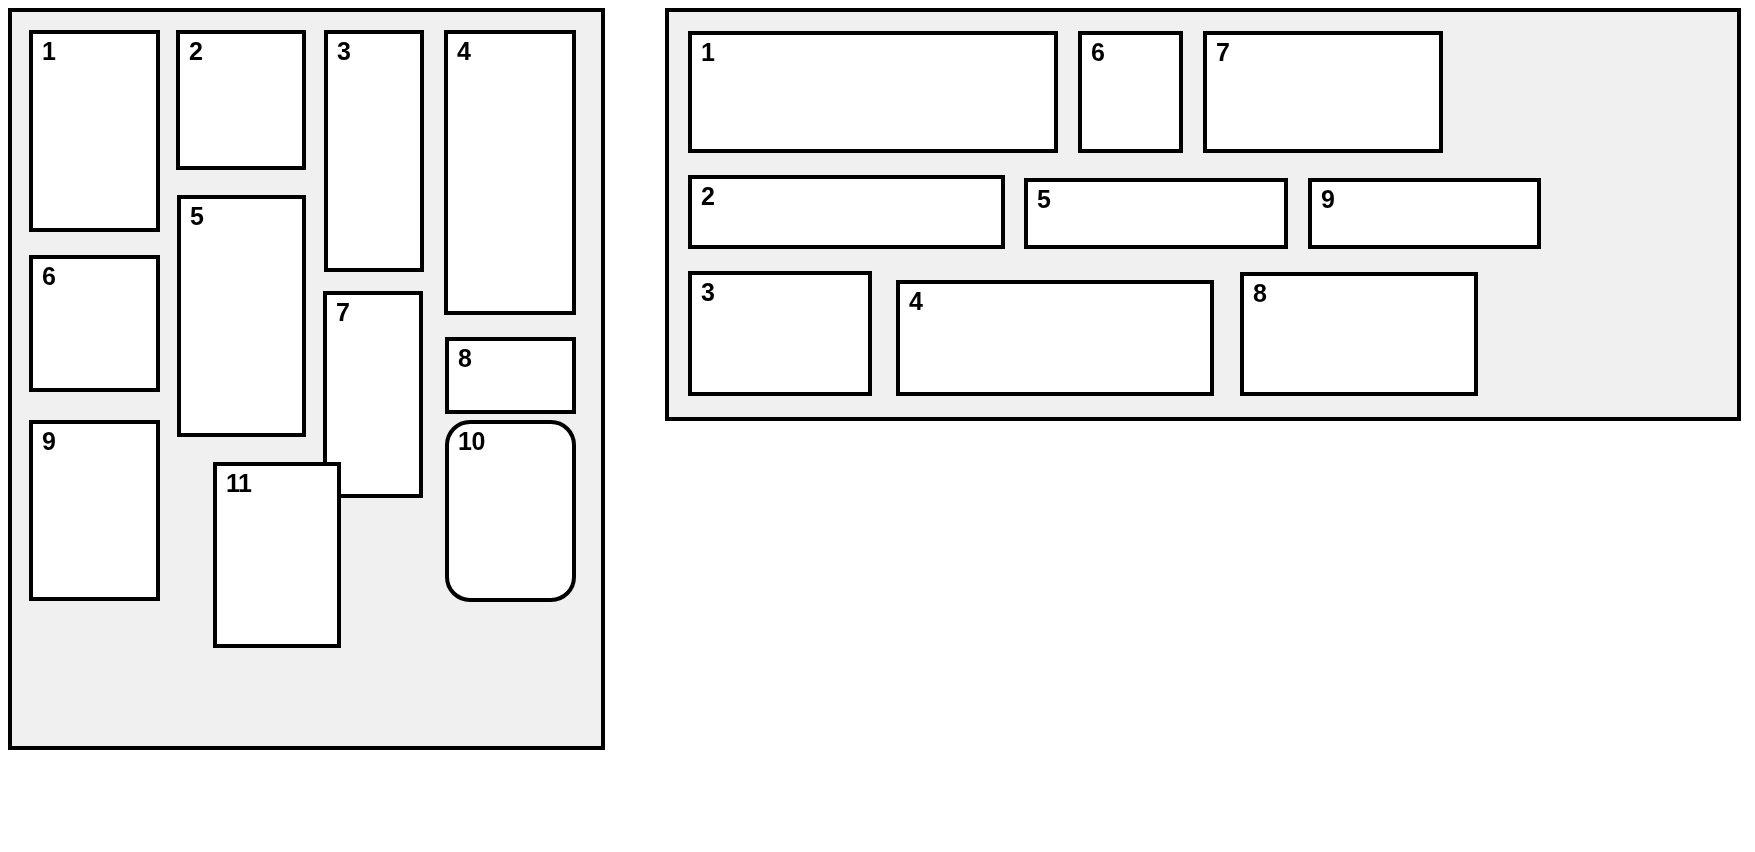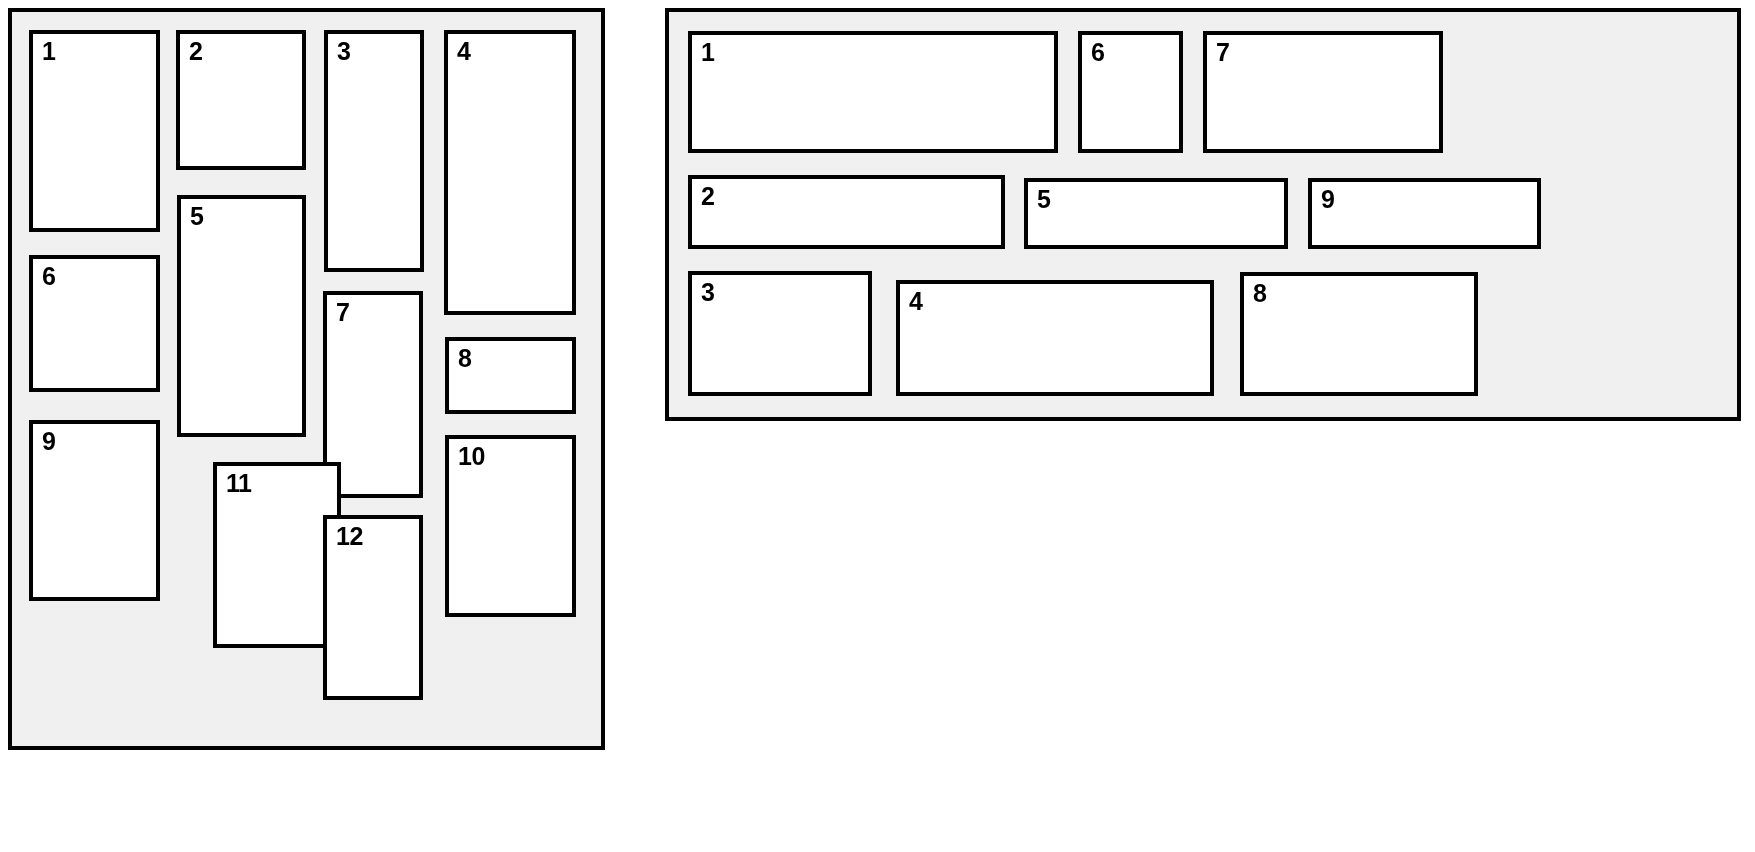--- a/index.html
+++ b/index.html
@@ -70,28 +70,25 @@
       </div>
       <div class="item" style="left: 311px; top: 279px; width: 100px; height: 207px; background: rgb(255, 255, 255); border-color: rgb(0, 0, 0); border-width: 4px;">
         <span class="item-label" style="color: rgb(0, 0, 0);">7</span>
       </div>
       <div class="item" style="left: 433px; top: 325px; width: 131px; height: 77px; background: rgb(255, 255, 255); border-color: rgb(0, 0, 0); border-width: 4px;">
         <span class="item-label" style="color: rgb(0, 0, 0);">8</span>
       </div>
       <div class="item" style="left: 17px; top: 408px; width: 131px; height: 181px; background: rgb(255, 255, 255); border-color: rgb(0, 0, 0); border-width: 4px;">
         <span class="item-label" style="color: rgb(0, 0, 0);">9</span>
       </div>
-      <div class="item" style="left: 433px; top: 423px; width: 131px; height: 182px; background: rgb(255, 255, 255); border-color: rgb(0, 0, 0); border-width: 4px;">
+      <div class="item" style="left: 433px; top: 408px; width: 131px; height: 182px; background: rgb(255, 255, 255); border-color: rgb(0, 0, 0); border-width: 4px; border-radius: 25px;">
         <span class="item-label" style="color: rgb(0, 0, 0);">10</span>
       </div>
       <div class="item" style="left: 165px; top: 450px; width: 128px; height: 186px; background: rgb(255, 255, 255); border-color: rgb(0, 0, 0); border-width: 4px; margin-left: 36px;">
         <span class="item-label" style="color: rgb(0, 0, 0);">11</span>
-      </div>
-      <div class="item" style="left: 311px; top: 503px; width: 100px; height: 185px; background: rgb(255, 255, 255); border-color: rgb(0, 0, 0); border-width: 4px;">
-        <span class="item-label" style="color: rgb(0, 0, 0);">12</span>
       </div>
     </div>
     <div class="panel" style="left: 665px; top: 8px; width: 1076px; height: 413px; background: rgb(240, 240, 240); border-color: rgb(0, 0, 0); border-width: 4px;">
       <div class="item" style="left: 19px; top: 19px; width: 370px; height: 122px; background: rgb(255, 255, 255); border-color: rgb(0, 0, 0); border-width: 4px;">
         <span class="item-label" style="color: rgb(0, 0, 0);">1</span>
       </div>
       <div class="item" style="left: 409px; top: 19px; width: 105px; height: 122px; background: rgb(255, 255, 255); border-color: rgb(0, 0, 0); border-width: 4px;">
         <span class="item-label" style="color: rgb(0, 0, 0);">6</span>
       </div>
       <div class="item" style="left: 534px; top: 19px; width: 240px; height: 122px; background: rgb(255, 255, 255); border-color: rgb(0, 0, 0); border-width: 4px;">

